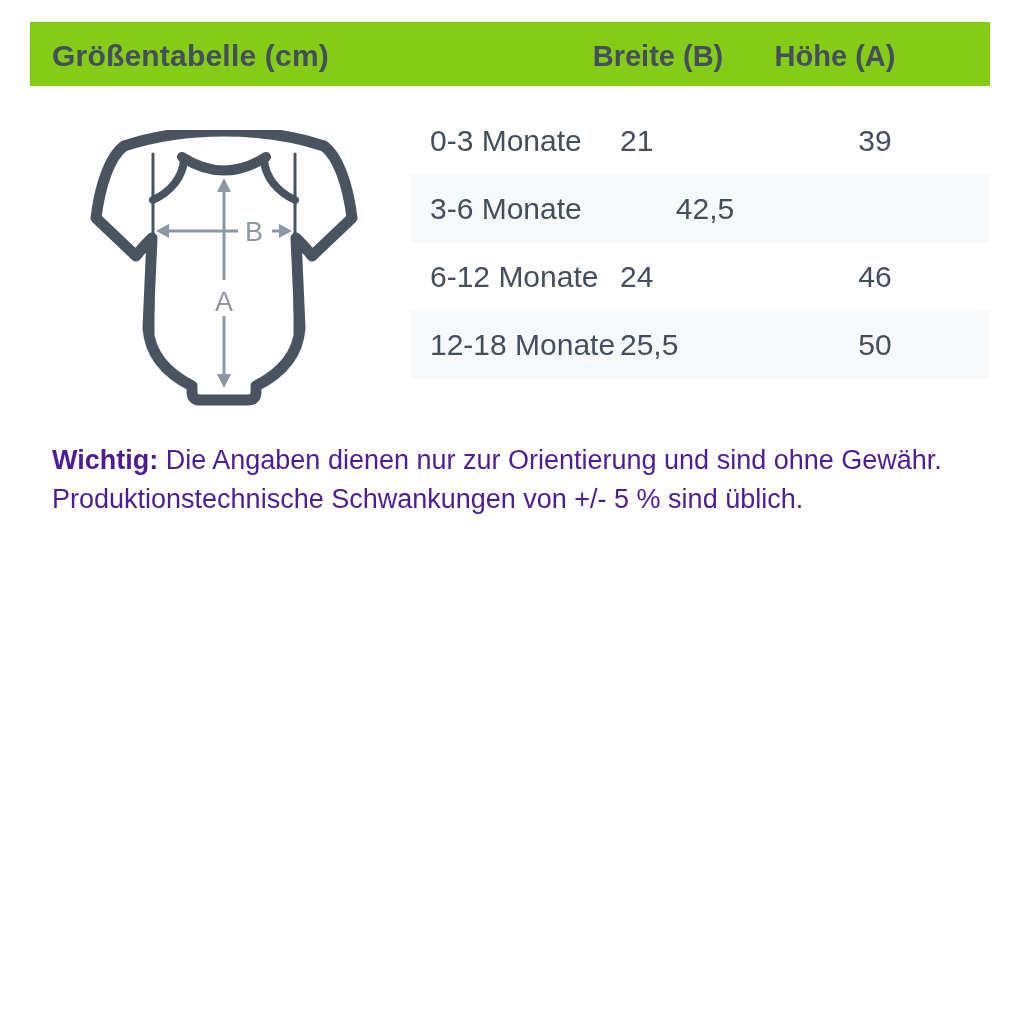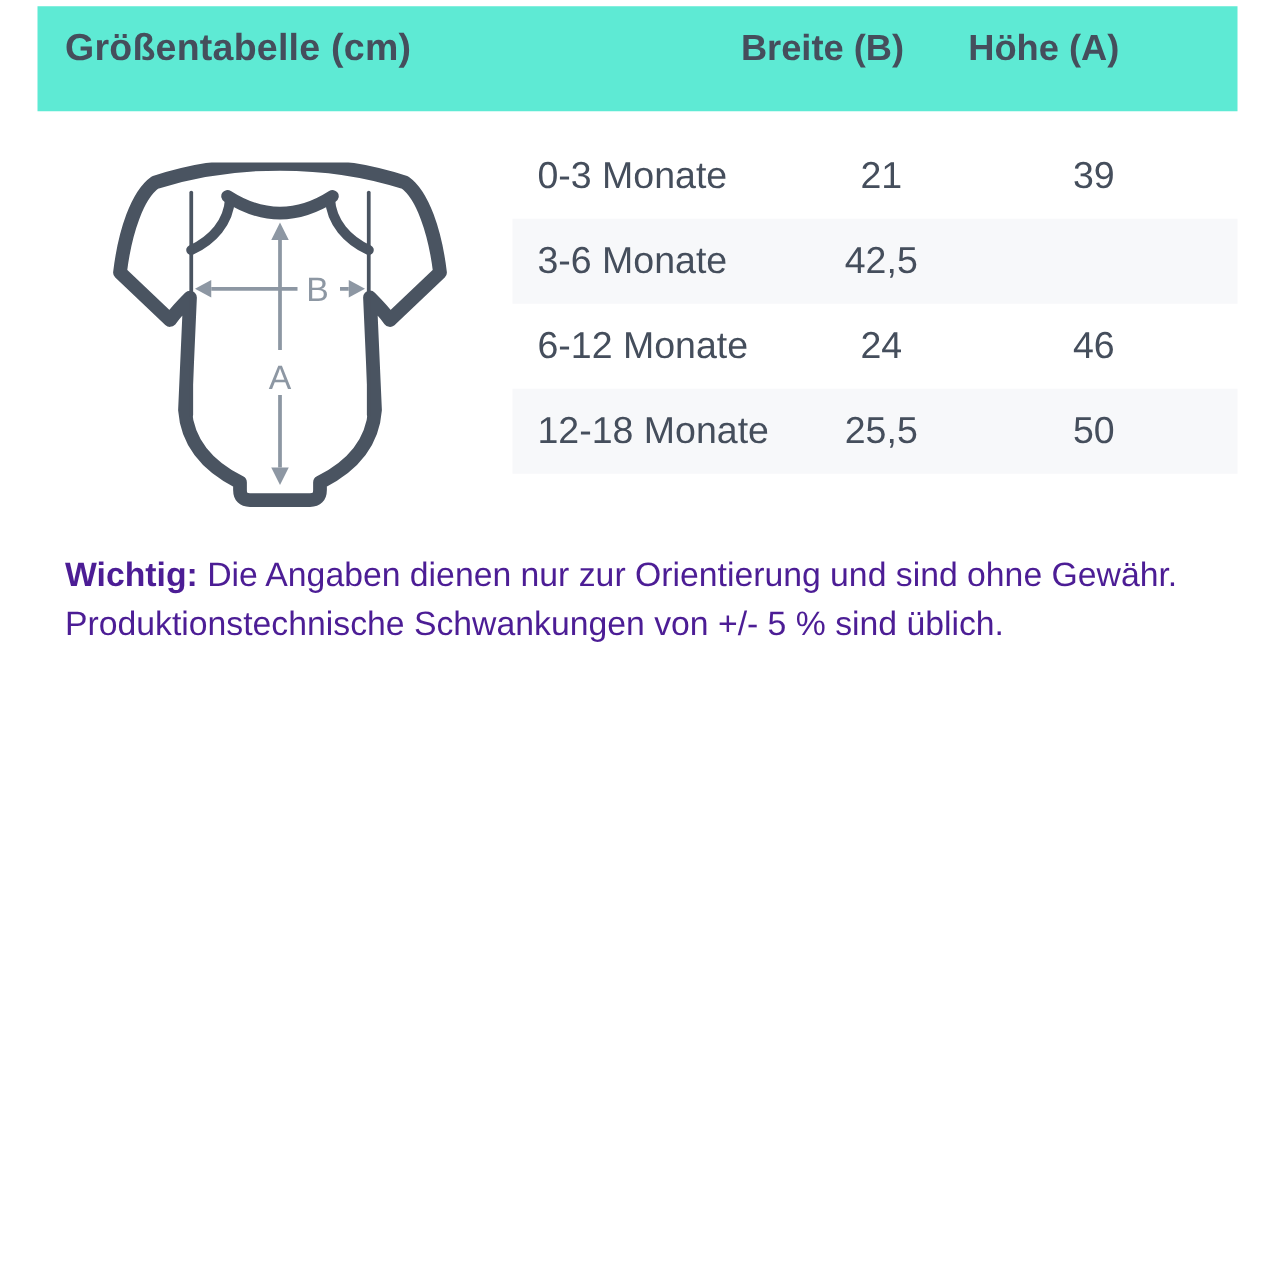--- a/index.html
+++ b/index.html
@@ -10,23 +10,23 @@
     height: 1024px;
     background: #ffffff;
     font-family: "Liberation Sans", "DejaVu Sans", sans-serif;
     color: #454e5c;
     overflow: hidden;
   }
 
   
   .header-bar {
     position: absolute;
-    left: 30px; top: 5px;
-    width: 960px; height: 84px;
-    background: #5eead4;
+    left: 30px; top: 22px;
+    width: 960px; height: 64px;
+    background: #84cc16;
   }
   .header-title {
     position: absolute;
     left: 22px; top: 0; height: 68px;
     display: flex; align-items: center;
     font-size: 30px; font-weight: bold;
     color: #454e5c;
     letter-spacing: 0.2px;
   }
   .col-header {
@@ -59,21 +59,21 @@
   }
   .size-row {
     display: flex;
     align-items: center;
     height: 68px;
     font-size: 30px;
     color: #454e5c;
   }
   .size-row:nth-child(even) { background: #f7f8fa; }
   .cell-label  { flex: 0 0 210px; padding-left: 20px; text-align: left; }
-  .cell-width  { flex: 0 0 170px; text-align: center; }
+  .cell-width  { flex: 0 0 170px; text-align: left; }
   .cell-height { flex: 0 0 170px; text-align: center; }
 
   
   .note {
     position: absolute;
     left: 52px; top: 441px;
     width: 920px;
     font-size: 27px;
     line-height: 39px;
     color: #4c1d95;

